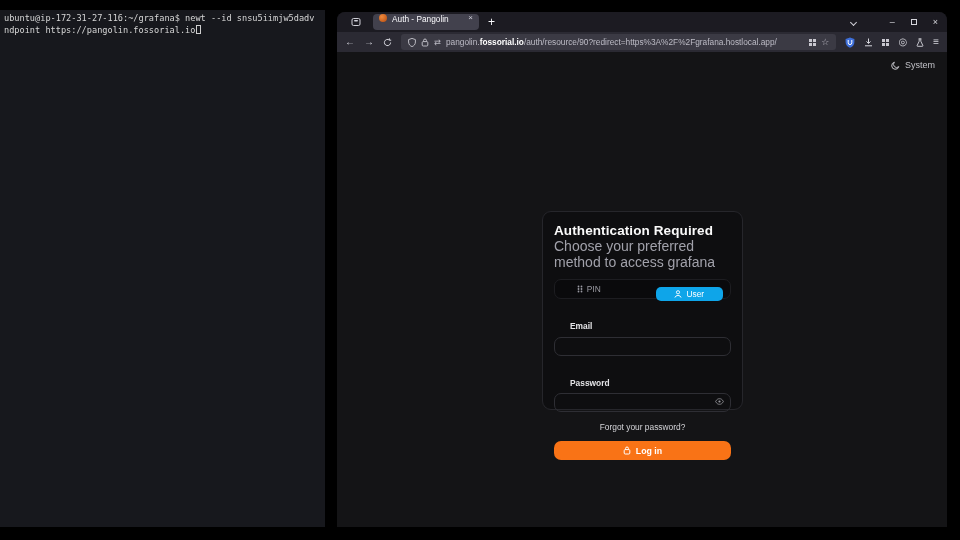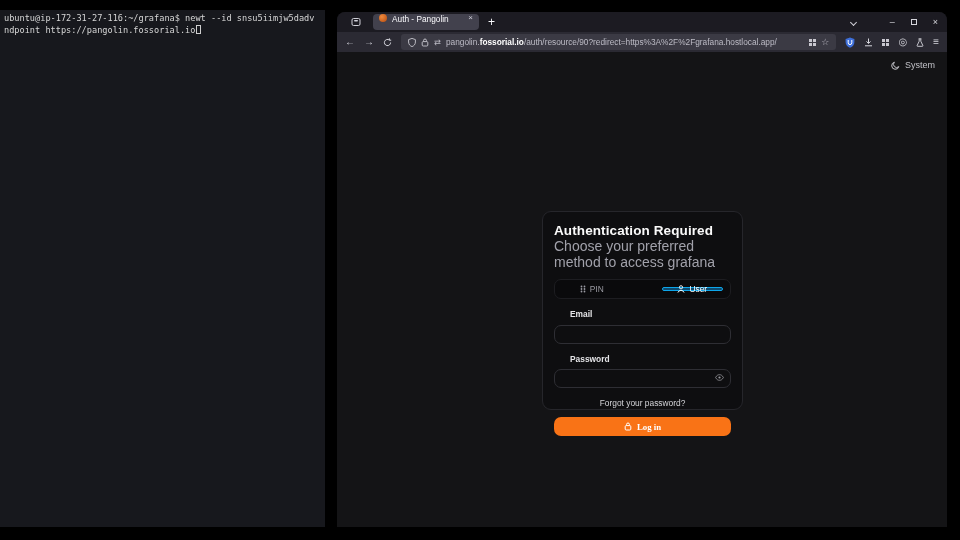--- a/index.html
+++ b/index.html
@@ -61,32 +61,32 @@
 
   .card { position:absolute; left:205px; top:159px; width:201px; height:199px;
           background:#0e0e10; border:1px solid #26262b; border-radius:9px;
           padding:11px 11px; }
   .card h1 { font-size:13.5px; font-weight:bold; color:#fafafa; letter-spacing:.1px; }
   .card .sub { margin-top:0; font-size:14px; color:#a1a1aa; }
   .seg { margin-top:9px; display:flex; background:#0a0a0c; border:1px solid #1d1d21;
          border-radius:7px; padding:7px; height:20px; }
   .seg .opt { flex:1; display:flex; align-items:center; justify-content:center;
               gap:4px; font-size:8.4px; color:#9a9aa2; border-radius:5px; }
-  .seg .opt.active { background:#0c4a6e; border:1px solid #0ea5e9; color:#ffffff;margin-left:40px; }
-  .flabel { margin-top:10px; font-size:8.4px; font-weight:bold; color:#e4e4e7;padding-left:16px; }
+  .seg .opt.active { background:#0c4a6e; border:7px solid #0ea5e9; color:#ffffff;margin-left:40px; }
+  .flabel { margin-top:22px; font-size:8.4px; font-weight:bold; color:#e4e4e7;padding-left:16px; }
   .inputwrap { position:relative; margin-top:4px; }
   .tinput { width:100%; height:19px; background:transparent; border:1px solid #2e2e34;
             border-radius:7px; color:#e4e4e7; font-size:8.5px; padding:0 6px;
             font-family:"Liberation Sans", sans-serif; }
   .eye { position:absolute; right:7px; top:6px; }
   .forgot { margin-top:10px; text-align:center; font-size:8.4px; color:#d4d4d8; }
   .loginbtn { margin-top:9px; width:100%; height:19px; background:#f97316;
               border:none; border-radius:7px; color:#ffffff; font-size:8.8px;
               font-weight:bold; display:flex; align-items:center; justify-content:center;
-              gap:5px; font-family:Liberation Serif, serif; }
+              gap:5px; font-family:Liberation Sans, sans-serif; }
   svg { display:block; }
 </style>
 </head>
 <body>
 
 <div class="stage">
 
   <div class="terminal">
     <div class="tline">ubuntu@ip-172-31-27-116:~/grafana$ newt --id snsu5iimjw5dadv</div>
     <div class="tline"><span>ndpoint https://pangolin.fossorial.io</span><span class="cursor"></span></div>

